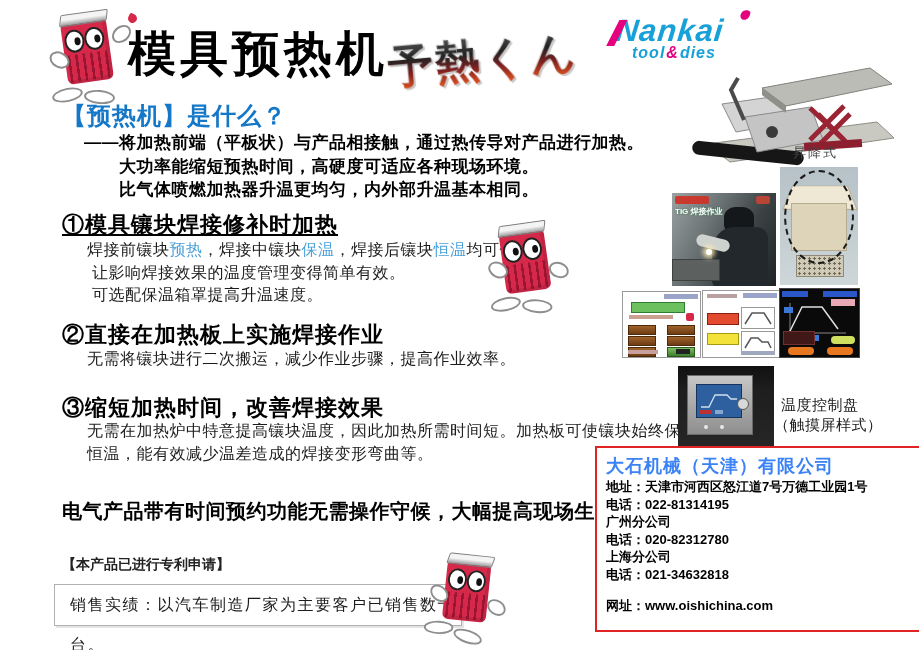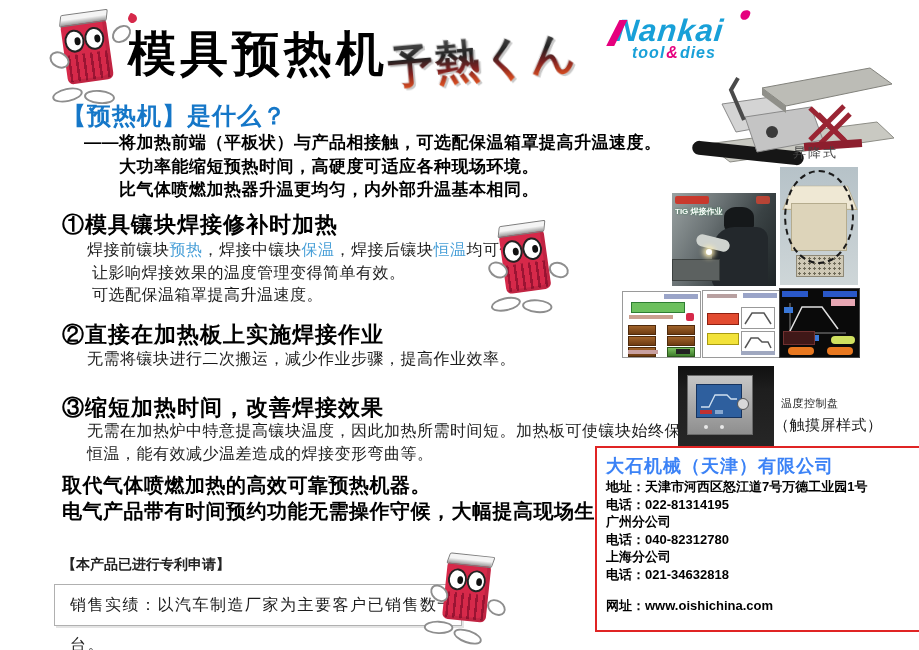--- a/index.html
+++ b/index.html
@@ -176,25 +176,25 @@
         <line x1="166" y1="52" x2="198" y2="84"></line>
       </g>
       <rect x="152" y="79" width="58" height="8" fill="#8d1f2e" transform="rotate(-4 181 83)"></rect>
       <polygon points="110,26 218,6 240,22 134,44" fill="#bcbcb6" stroke="#82827c"></polygon>
       <polygon points="110,26 134,44 134,51 110,33" fill="#8f8f89"></polygon>
     </svg>
   </div>
   <div class="abs photo-label" style="left:793px;top:144px;">昇降式</div>
 
   <div class="abs blue-heading">【预热机】是什么？</div>
-  <div class="abs intro-line" style="left:84px;top:131px;">——将加热前端（平板状）与产品相接触，可选配保温箱罩提高升温速度。</div>
+  <div class="abs intro-line" style="left:84px;top:131px;">——将加热前端（平板状）与产品相接触，通过热传导对产品进行加热。</div>
   <div class="abs intro-line" style="left:119px;top:178px;">比气体喷燃加热器升温更均匀，内外部升温基本相同。</div>
   <div class="abs intro-line" style="left:119px;top:155px;">大功率能缩短预热时间，高硬度可适应各种现场环境。</div>
 
-  <div class="abs sec-heading" style="left:62px;top:210px;">①模具镶块焊接修补时加热</div>
+  <div class="abs sec-heading" style="left:62px;top:210px;text-decoration:underline;">①模具镶块焊接修补时加热</div>
   <div class="abs sec-body" style="left:87px;top:240px;">
     <span>焊接前镶块</span><span class="blue-word">预热</span><span>，焊接中镶块</span><span class="blue-word">保温</span><span>，焊接后镶块</span><span class="blue-word">恒温</span><span>均可使用。</span>
   </div>
   <div class="abs sec-body" style="left:92px;top:263px;">让影响焊接效果的温度管理变得简单有效。</div>
   <div class="abs sec-body" style="left:92px;top:285px;text-align:right;">可选配保温箱罩提高升温速度。</div>
 
   <div class="mascot" style="left:478px;top:222px;transform:scale(0.98);">
     <div class="m-body">
       <div class="m-cap"></div>
       <div class="m-eye l">
@@ -293,24 +293,23 @@
             <polyline points="4,22 12,22 18,10 30,10 34,14 40,14" fill="none" stroke="#cfe0f0" stroke-width="1.3"></polyline>
             <rect x="3" y="25" width="12" height="4" fill="#c03030"></rect>
             <rect x="18" y="25" width="8" height="4" fill="#88a8d0"></rect>
           </svg>
       </div>
       <div class="cab-knob"></div>
       <div class="cab-dot" style="left:16px;"></div>
       <div class="cab-dot" style="left:32px;"></div>
     </div>
   </div>
-  <div class="abs sec-body" style="left:781px;top:396px;font-size:11px;">温度控制盘</div>
+  <div class="abs sec-body" style="left:781px;top:396px;font-size:15px;">温度控制盘</div>
   <div class="abs sec-body" style="left:774px;top:416px;font-size:15px;">（触摸屏样式）</div>
 
-  <div class="abs summary-line" style="left:62px;top:472px;">取代气体喷燃加热的高效可靠预热机器。</div>
   <div class="abs summary-line" style="left:62px;top:498px;">电气产品带有时间预约功能无需操作守候，大幅提高现场生产效率。</div>
 
   <div class="abs patent" style="left:62px;top:556px;">【本产品已进行专利申请】</div>
 
   <div class="abs sales-box">
     <div class="sales-text">销售实绩：以汽车制造厂家为主要客户已销售数十台。</div>
   </div>
 
   <div class="mascot" style="left:418px;top:552px;transform:rotate(14deg) scale(0.95);">
     <div class="m-body">
@@ -327,19 +326,19 @@
     <div class="m-hand r2"></div>
     <div class="m-foot l"></div>
     <div class="m-foot r"></div>
   </div>
 
   <div class="abs contact">
     <div class="company">大石机械（天津）有限公司</div>
     <div class="cline">地址：天津市河西区怒江道7号万德工业园1号</div>
     <div class="cline">电话：022-81314195</div>
     <div class="cline">广州分公司</div>
-    <div class="cline">电话：040-82312780</div>
+    <div class="cline">电话：020-82312780</div>
     <div class="cline">上海分公司</div>
     <div class="cline">电话：021-34632818</div>
     <div class="cline cweb">网址：www.oishichina.com</div>
   </div>
 
 </div>
 
 </body></html>

